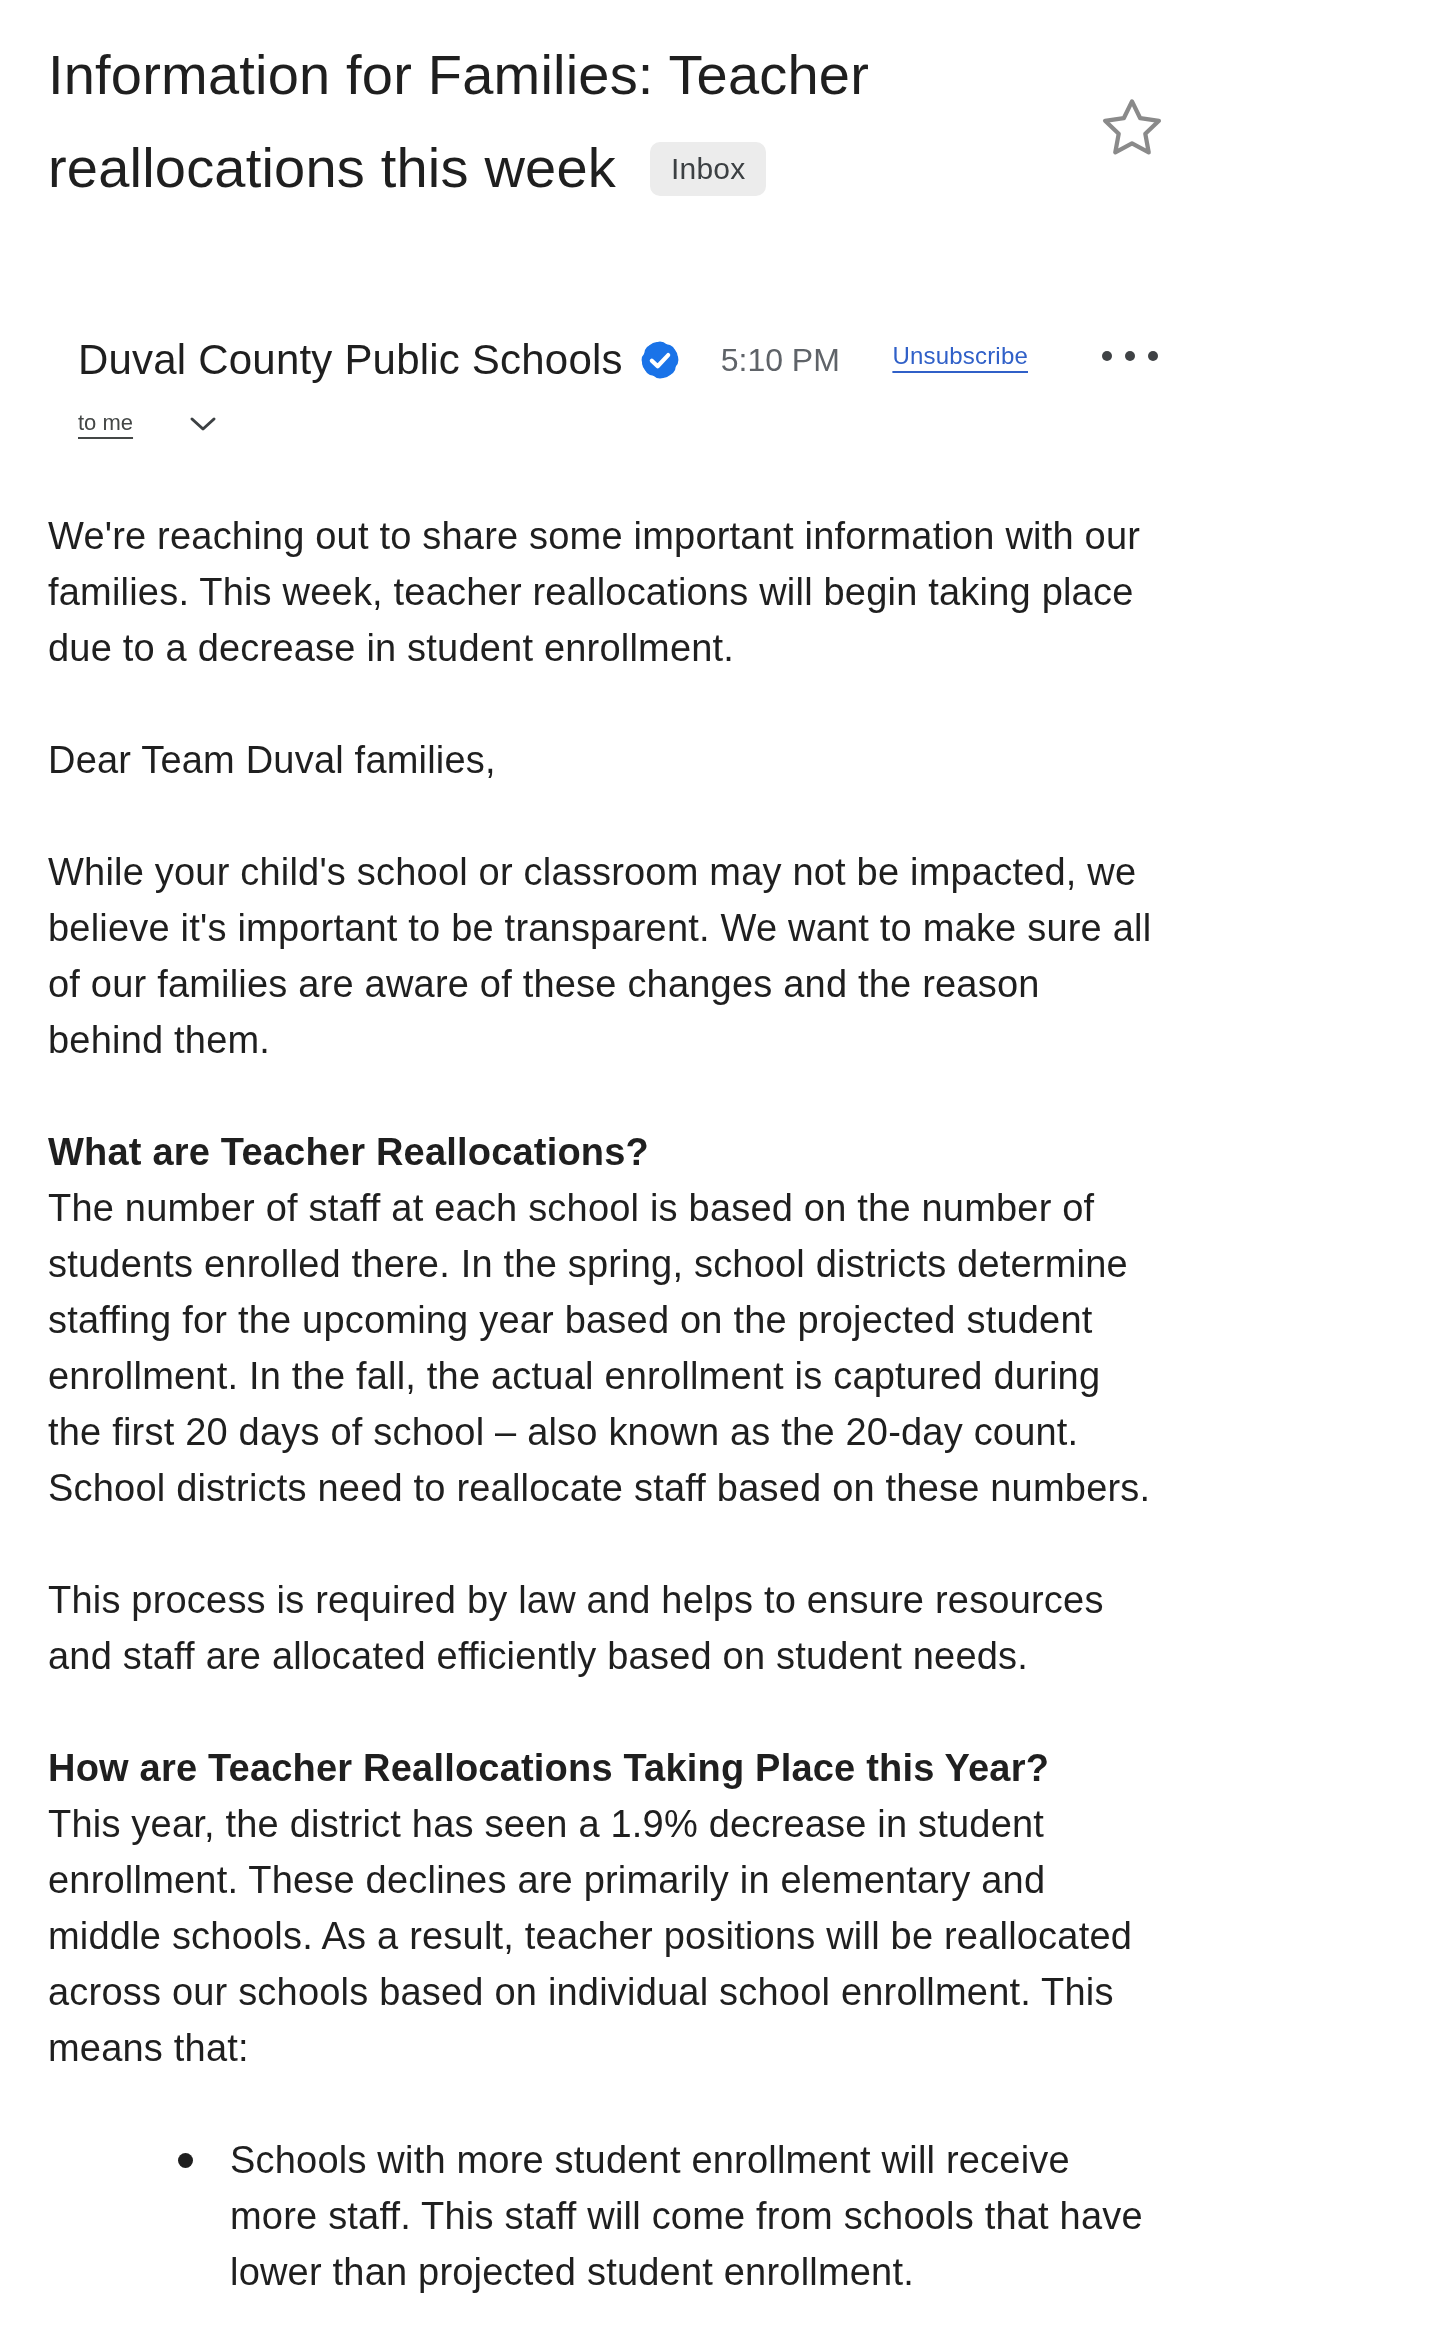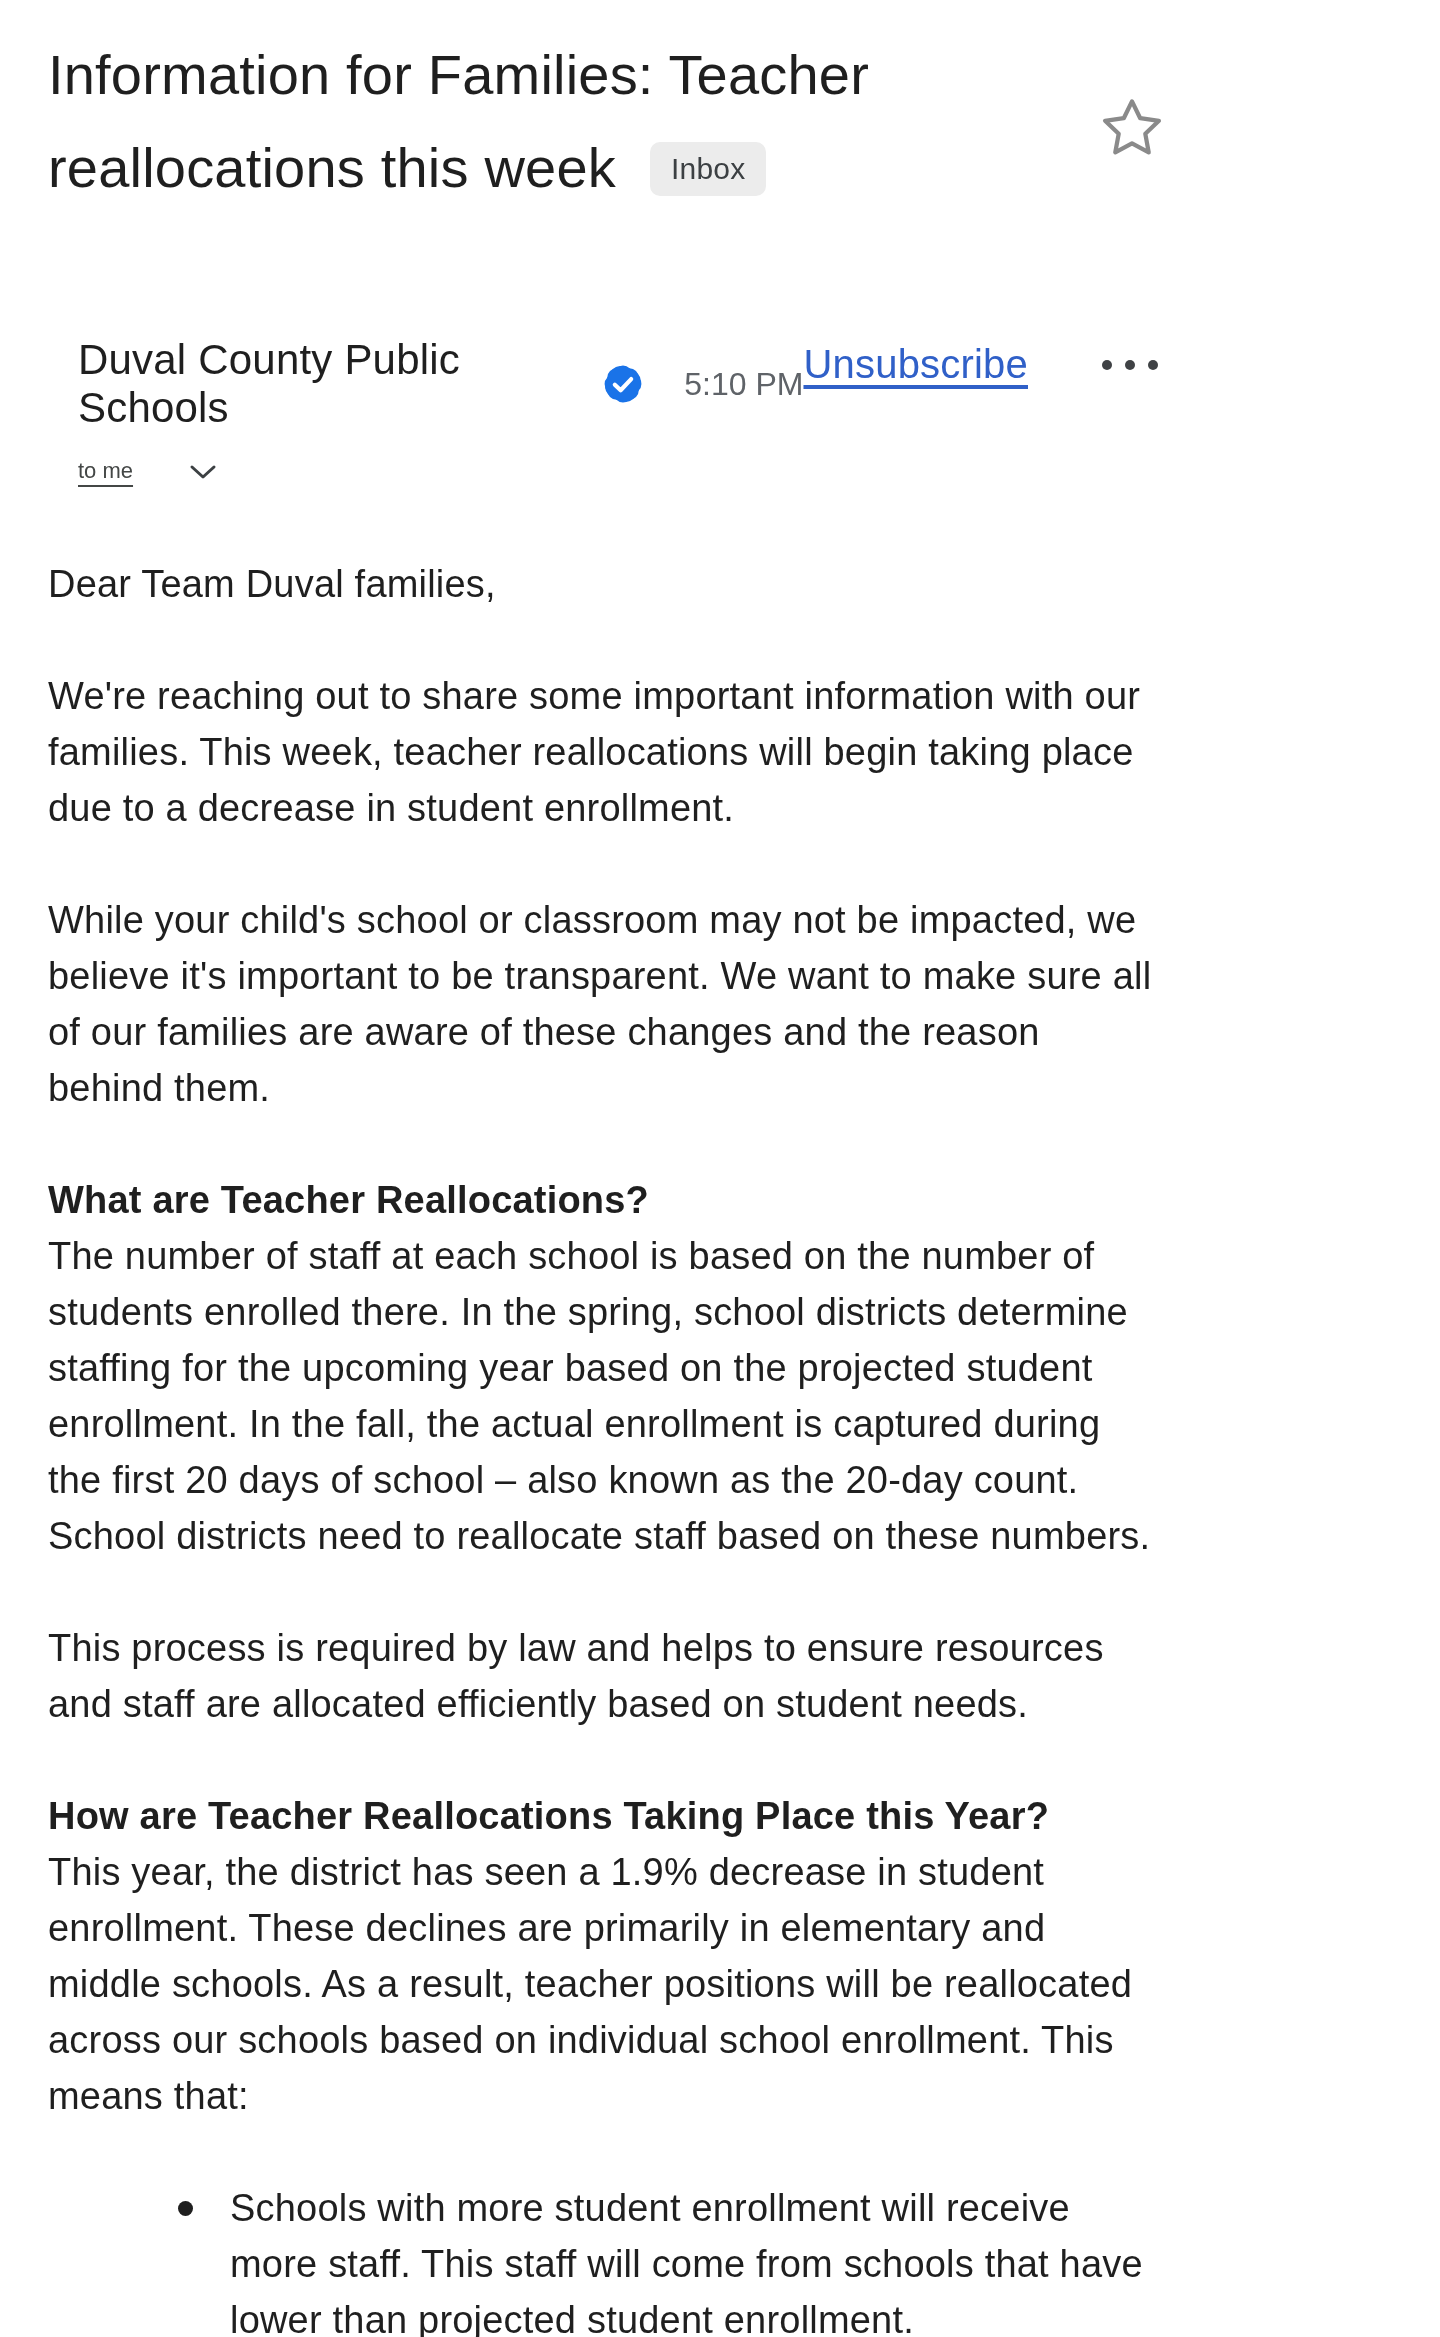--- a/index.html
+++ b/index.html
@@ -35,21 +35,21 @@
   .sender-mid { margin-left: 30px; padding-top: 4px; }
   .name-row { display: flex; align-items: center; }
   .sender-name { font-size: 42px; color: #1f1f1f; letter-spacing: 0.2px; }
   .verified { width: 42px; height: 42px; margin-left: 16px; flex: 0 0 auto; }
   .timestamp { font-size: 32px; color: #5f6368; margin-left: 40px; white-space: nowrap; }
   .to-row { margin-top: 26px; display: flex; align-items: center; }
   .to-me { font-size: 22px; color: #444746; text-decoration: underline; text-underline-offset: 7px; cursor: pointer; }
   .chevron { margin-left: 56px; margin-top: 6px; cursor: pointer; }
   .sender-right { margin-left: auto; display: flex; align-items: center; padding-top: 10px; }
   .unsubscribe {
-    font-size: 40px; color: #3060c8; text-decoration: underline; text-underline-offset: 7px;
+    font-size: 24px; color: #3060c8; text-decoration: underline; text-underline-offset: 7px;
     background: none; border: none; cursor: pointer; font-family: inherit; letter-spacing: 0.2px;
   }
   .menu-dots { display: flex; align-items: center; margin-left: 68px; cursor: pointer; padding: 6px; }
   .menu-dots .dot { width: 10px; height: 10px; border-radius: 50%; background: #3f4245; margin-left: 13px; }
   .menu-dots .dot:first-child { margin-left: 0; }
   
   .mail-body { margin-top: 72px; }
   .para, .heading, .bullet-text {
     font-size: 38px; line-height: 56px; letter-spacing: 0.2px; color: #1f1f1f;
   }
@@ -115,23 +115,23 @@
       <span class="menu-dots">
         <span class="dot"></span>
           <span class="dot"></span>
           <span class="dot"></span>
       </span>
     </div>
   </div>
 
   <div class="mail-body">
 
+    <div class="section para">We're reaching out to share some important information with our families. This week, teacher reallocations will begin taking place due to a decrease in student enrollment.</div>
+
     <div class="section para">Dear Team Duval families,</div>
-
-    <div class="section para">We're reaching out to share some important information with our families. This week, teacher reallocations will begin taking place due to a decrease in student enrollment.</div>
 
     <div class="section para">While your child's school or classroom may not be impacted, we believe it's important to be transparent. We want to make sure all of our families are aware of these changes and the reason behind them.</div>
 
     <div class="section">
       <div class="heading">What are Teacher Reallocations?</div>
       <div class="para">The number of staff at each school is based on the number of students enrolled there. In the spring, school districts determine staffing for the upcoming year based on the projected student enrollment. In the fall, the actual enrollment is captured during the first 20 days of school – also known as the 20-day count. School districts need to reallocate staff based on these numbers.</div>
     </div>
 
     <div class="section para">This process is required by law and helps to ensure resources and staff are allocated efficiently based on student needs.</div>
 

